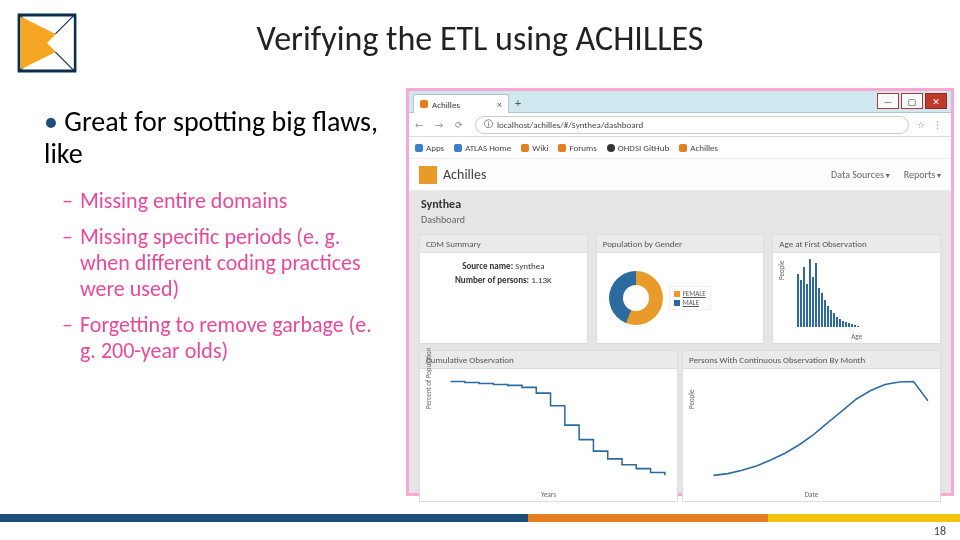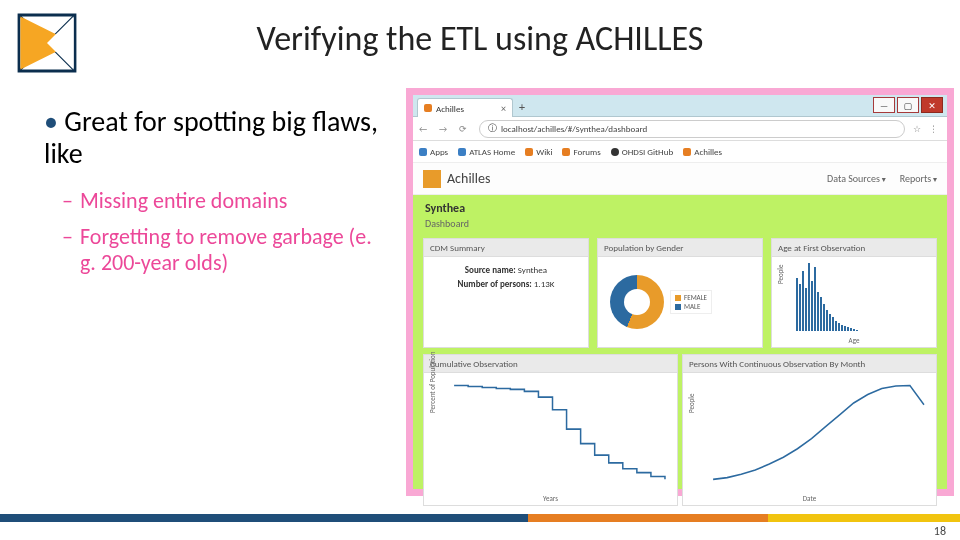--- a/index.html
+++ b/index.html
@@ -13,21 +13,21 @@
   .title { position: absolute; top: 18px; left: 0; width: 960px; text-align: center; font-size: 34px; font-weight: 400; color: #222; }
 
   
   .bullets { position: absolute; top: 106px; left: 44px; width: 340px; }
   .b1 { font-size: 28px; line-height: 1.15; margin-bottom: 18px; }
   .b1::before { content: "• "; color: #1f4e79; }
   .b2 { font-size: 22px; line-height: 1.18; margin-left: 36px; margin-bottom: 10px; color: #ec4899; }
   .b2 .dash { display: inline-block; width: 18px; margin-left: -18px; }
 
   
-  .shot { position: absolute; top: 88px; left: 406px; width: 548px; height: 408px; border: 7px solid #f9a8d4; background: #bef264; font-size: 9px; color: #333; }
+  .shot { position: absolute; top: 88px; left: 406px; width: 548px; height: 408px; border: 3px solid #f9a8d4; background: #e5e5e5; font-size: 9px; color: #333; }
   
   .chrome-top { height: 22px; background: #cfe7ef; border-bottom: 1px solid #b0c7cf; position: relative; }
   .tab { position: absolute; top: 3px; left: 4px; height: 19px; width: 96px; background: #fff; border: 1px solid #b0c7cf; border-bottom: none; border-radius: 3px 3px 0 0; padding: 2px 6px; display: flex; align-items: center; gap: 4px; }
   .tab-x { margin-left: auto; font-size: 10px; color: #666; }
   .tab-plus { position: absolute; top: 5px; left: 106px; font-size: 12px; color: #555; }
   .win-btns { position: absolute; top: 2px; right: 4px; display: flex; gap: 2px; }
   .win-btn { width: 22px; height: 16px; background: #f9f9f9; border: 1px solid #a63a3a; display: flex; align-items: center; justify-content: center; font-size: 9px; }
   .win-btn.close { background: #c0392b; color: #fff; border-color: #8d2a1f; }
 
   .addr-row { height: 24px; border-bottom: 1px solid #ddd; display: flex; align-items: center; padding: 0 6px; gap: 8px; background: #fff; }
@@ -60,21 +60,21 @@
 
   
   .kv { font-size: 9px; color: #333; line-height: 1.5; }
   .kv b { font-weight: 700; }
 
   
   .donut-wrap { display: flex; align-items: center; gap: 6px; }
   .donut { width: 54px; height: 54px; border-radius: 50%; background: conic-gradient(#e89b2a 0 56%, #2c6aa0 56% 100%); position: relative; margin-left: 6px; }
   .donut::after { content: ""; position: absolute; inset: 14px; background: #fff; border-radius: 50%; }
   .legend { font-size: 7px; color: #555; border: 1px solid #eee; padding: 2px 4px; }
-  .legend .li { display: flex; align-items: center; gap: 3px; }
+  .legend .li { display: flex; align-items: center; gap: 3px; text-decoration: underline; }
   .sw { width: 6px; height: 6px; display: inline-block; }
   .sw.o { background: #e89b2a; }
   .sw.b { background: #2c6aa0; }
 
   
   .bars { position: absolute; left: 24px; right: 6px; bottom: 16px; top: 6px; display: flex; align-items: flex-end; gap: 1px; }
   .bar { width: 2px; background: #2c6aa0; }
   .axis-y { position: absolute; left: 4px; top: 30%; transform: rotate(-90deg); transform-origin: left top; font-size: 7px; color: #666; }
   .axis-x { position: absolute; bottom: 2px; left: 0; right: 0; text-align: center; font-size: 7px; color: #666; }
 
@@ -98,20 +98,21 @@
     <polygon points="90,10 10,90" fill="none" stroke="#0b2e4e" stroke-width="3"></polygon>
     <polygon points="12,12 88,50 12,88" fill="#f6a623"></polygon>
     <polygon points="88,12 50,50 88,88" fill="#fff"></polygon>
   </svg>
 
   <div class="title">Verifying the ETL using ACHILLES</div>
 
   <div class="bullets">
     <div class="b1">Great for spotting big flaws, like</div>
     <div class="b2"><span class="dash">–</span><span>Missing entire domains</span></div>
+    <div class="b2"><span class="dash">–</span><span>Missing specific periods (e. g. when different coding practices were used)</span></div>
     <div class="b2"><span class="dash">–</span><span>Forgetting to remove garbage (e. g. 200-year olds)</span></div>
   </div>
 
   <div class="shot">
     <div class="chrome-top">
       <div class="tab">
         <span class="bk-ico o"></span>
         <span>Achilles</span>
         <span class="tab-x">×</span>
       </div>

